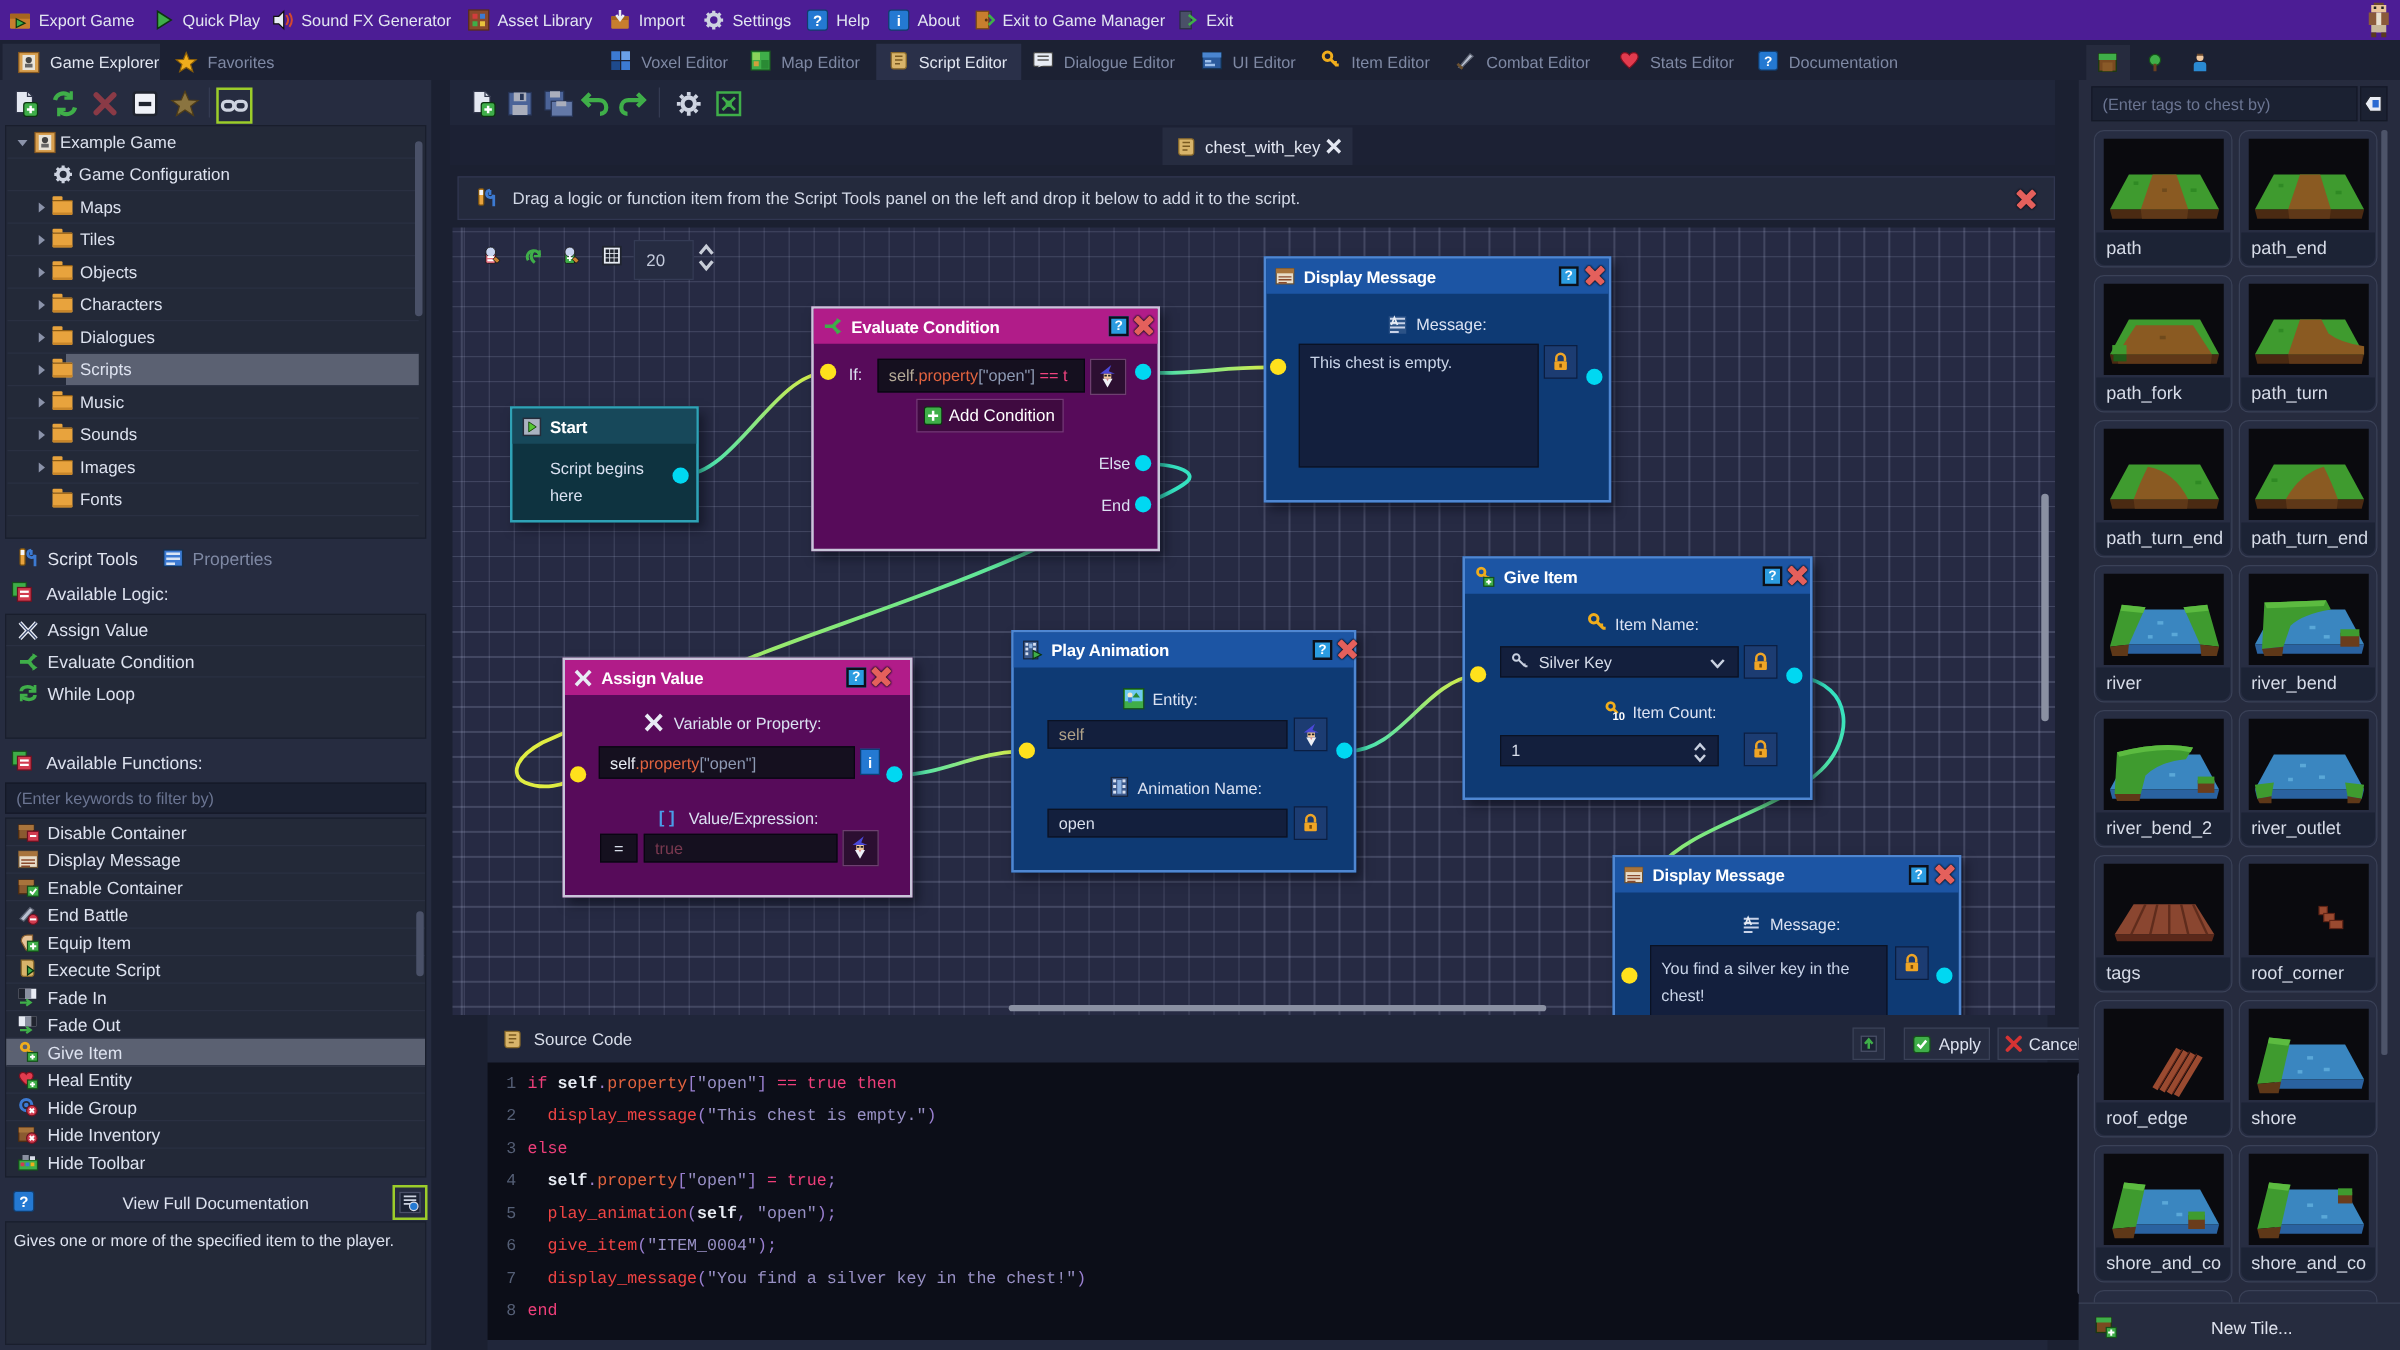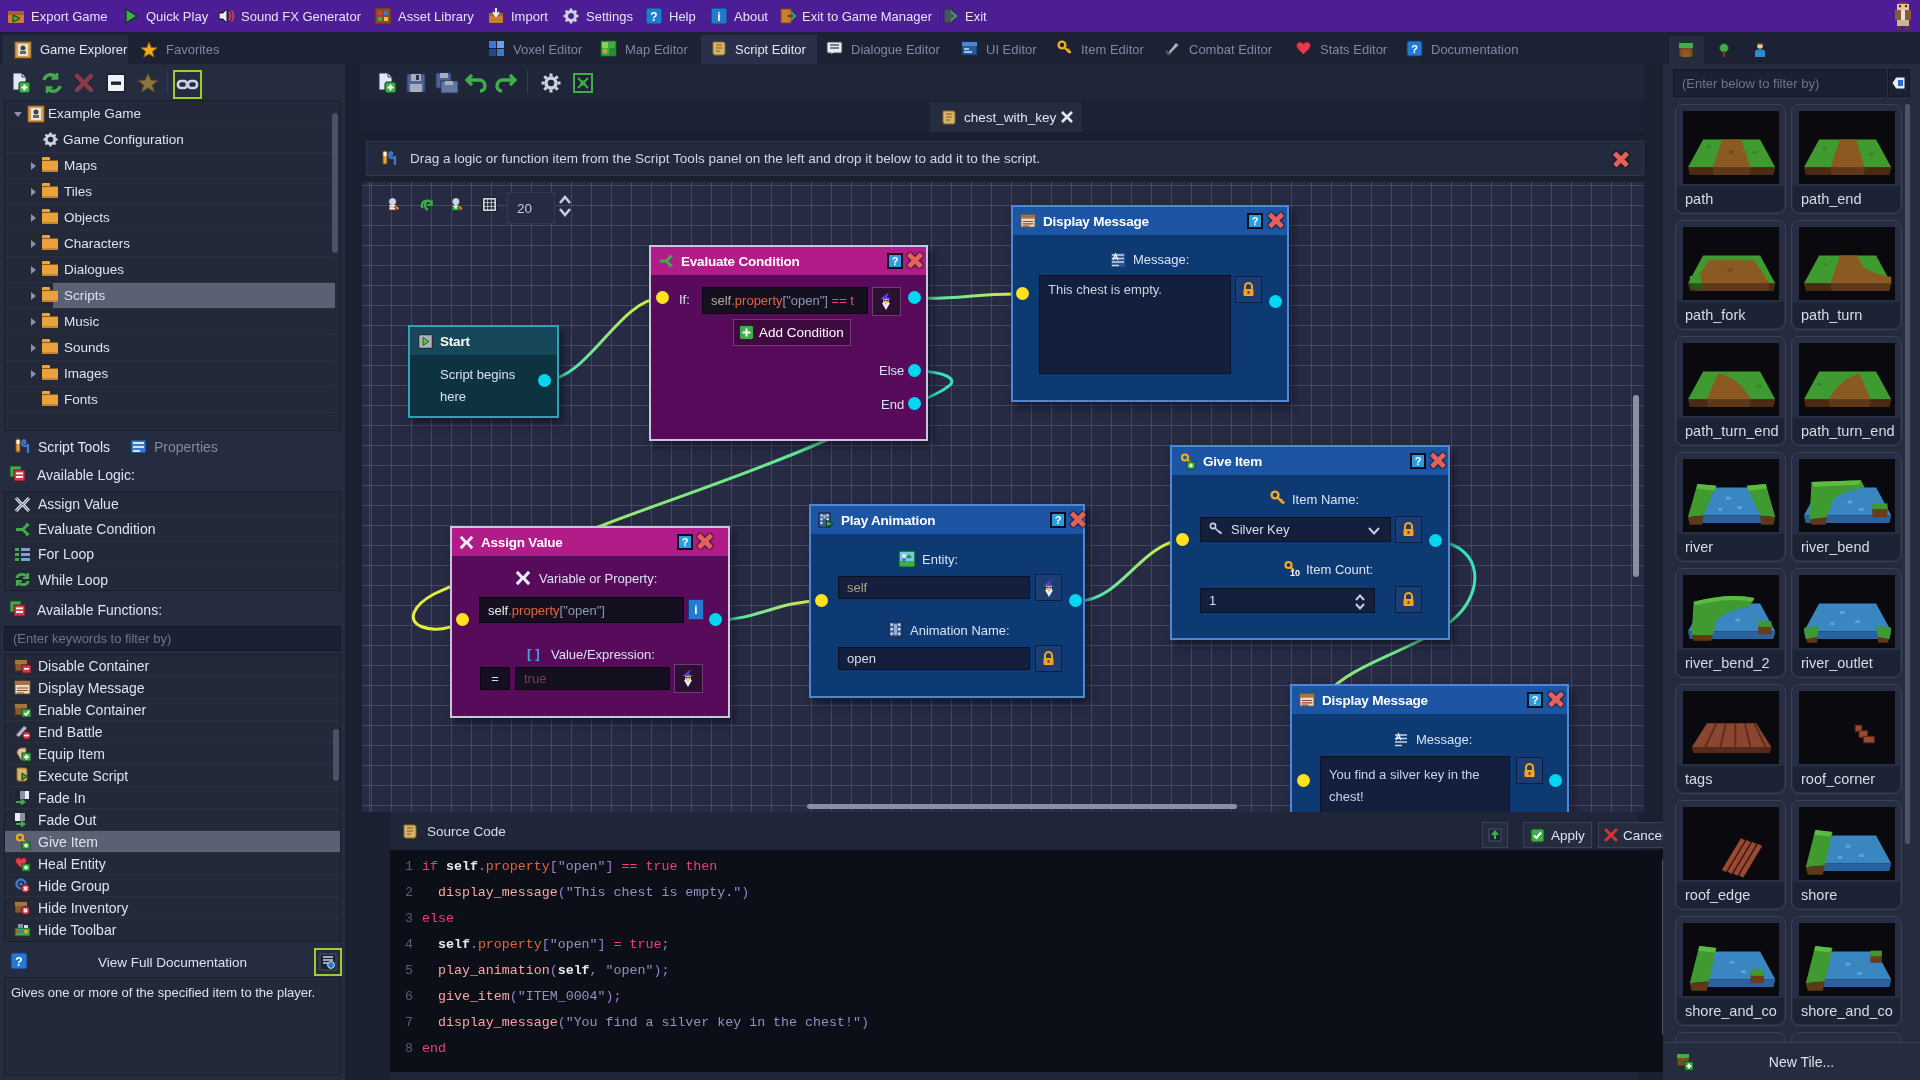--- a/index.html
+++ b/index.html
@@ -76,21 +76,21 @@
 .pin { position:absolute; background:#15101f; border:1px solid #090512; color:#d8deeb; font-size:13px; display:flex; align-items:center; padding-left:8px; white-space:nowrap; overflow:hidden; }
 .lockbtn { position:absolute; width:27px; height:27px; background:#1c3c72; border:1px solid #0a1e42; }
 .plockbtn { position:absolute; width:29px; height:29px; background:#2c0f31; border:1px solid #6e3f70; }
 
 
 #srcpanel { position:absolute; left:360px; top:812px; width:1248px; height:268px; background:#20263a;margin-left:30px; }
 #srchdr { position:absolute; left:0; top:0; width:1284px; height:38px; display:flex; align-items:center; color:#d8dde9; }
 #codearea { position:absolute; left:0px; top:38px; width:1284px; height:222px; background:#0c0e18; font-family:"Liberation Mono", monospace; font-size:13.3px; }
 .cline { position:absolute; left:0; height:26px; display:flex; align-items:center; white-space:pre; }
 .lno { position:absolute; width:30px; text-align:right; color:#555f76; }
-.K { color:#ee3f7a; } .F { color:#fca5a5; } .S { color:#9890c4; } .W { color:#e8ecf4; font-weight:bold; } .P { color:#9a7fd0; } .PR { color:#e2633f; }
+.K { color:#ee3f7a; } .F { color:#ef4444; } .S { color:#9890c4; } .W { color:#e8ecf4; font-weight:bold; } .P { color:#9a7fd0; } .PR { color:#e2633f; }
 .srcbtn { position:absolute; top:10px; height:26px; background:#262c40; border:1px solid #3a4157; display:flex; align-items:center; color:#dde2ef; }
 
 
 #rightpanel { position:absolute; left:1663px; top:64px; width:257px; height:1016px; background:#262b3e; }
 .card { position:absolute; width:111px; height:110px; background:#272d42; border:1px solid #3a4157; border-radius:8px; }
 .thumb { position:absolute; left:7px; top:6px; width:96px; height:73px; background:#0a0a0e; }
 .cardlbl { position:absolute; left:1px; right:1px; bottom:1px; height:26px; background:#1c2335; color:#d7dce8; font-size:14.5px; display:flex; align-items:center; padding-left:8px; border-radius:0 0 7px 7px; white-space:nowrap; overflow:hidden; }
 </style>
 </head>
 <body>
@@ -346,30 +346,20 @@
               <path d="M2 2 L8 8.5 L2 15 M15 2 L9 8.5 L15 15" stroke="#e8ecf4" stroke-width="3.2" fill="none"></path>
               <path d="M2 2 L8 8.5 L2 15 M15 2 L9 8.5 L15 15" stroke="#3c4a6e" stroke-width="1" fill="none"></path>
             </svg>
           </span>Assign Value</div>
 <div class="lrow" style="height:25px"><span class="lico">
             <svg width="17" height="17" viewBox="0 0 17 17">
               <path d="M2 8.5 H8 M8 8.5 C11 8.5 11 4 14 4 M8 8.5 C11 8.5 11 13 14 13" stroke="#3fae49" stroke-width="3" fill="none"></path>
               <path d="M12 1.5 L16 4 L12 6.5 M12 10.5 L16 13 L12 15.5" fill="#3fae49"></path>
             </svg>
           </span>Evaluate Condition</div>
-<div class="lrow" style="height:25px"><span class="lico">
-            <svg width="17" height="17" viewBox="0 0 17 17">
-              <rect x="1" y="2" width="4" height="3" fill="#3fae49"></rect>
-              <rect x="1" y="7" width="4" height="3" fill="#3fae49"></rect>
-              <rect x="1" y="12" width="4" height="3" fill="#3fae49"></rect>
-              <rect x="7" y="2" width="9" height="3" fill="#7aa0d8"></rect>
-              <rect x="7" y="7" width="9" height="3" fill="#7aa0d8"></rect>
-              <rect x="7" y="12" width="9" height="3" fill="#7aa0d8"></rect>
-            </svg>
-          </span>For Loop</div>
 <div class="lrow" style="height:25px;border-bottom:none"><span class="lico">
             <svg width="17" height="17" viewBox="0 0 17 17">
               <path d="M3 7 C3 3.5 8 2.5 12 4.5 L14 6" stroke="#3fae49" stroke-width="2.8" fill="none"></path>
               <path d="M14 2 V7 H9" fill="none" stroke="#3fae49" stroke-width="2.2"></path>
               <path d="M14 10 C14 13.5 9 14.5 5 12.5 L3 11" stroke="#3fae49" stroke-width="2.8" fill="none"></path>
               <path d="M3 15 V10 H8" fill="none" stroke="#3fae49" stroke-width="2.2"></path>
             </svg>
           </span>While Loop</div>
 </div>
 <div class="secthdr" style="top:531px"><span style="margin-left:8px;margin-right:10px"><svg width="19" height="19" viewBox="0 0 19 19">
@@ -968,21 +958,21 @@
 <div class="abs" style="left:1716px;top:42px"><svg width="16" height="16" viewBox="0 0 16 16">
         <circle cx="8" cy="6" r="4.5" fill="#3fae49" stroke="#14501a"></circle>
         <rect x="6.8" y="9" width="2.4" height="6" fill="#6a4020"></rect>
       </svg></div>
 <div class="abs" style="left:1752px;top:42px"><svg width="16" height="16" viewBox="0 0 16 16">
         <circle cx="8" cy="4" r="2.8" fill="#f0c8a0"></circle>
         <rect x="5.5" y="1" width="5" height="1.6" fill="#6b4a2e"></rect>
         <path d="M3 15 V10 Q3 7.5 5.5 7.5 H10.5 Q13 7.5 13 10 V15 Z" fill="#2a8ad2"></path>
       </svg></div>
 <div id="rightpanel">
-<div class="filterin" style="left:10px;top:5px;width:213px;height:28px">(Enter below to filter by)</div>
+<div class="filterin" style="left:10px;top:5px;width:213px;height:28px">(Enter tags to chest by)</div>
 <div class="abs" style="left:225px;top:5px;width:22px;height:28px;background:#1b2132;border:1px solid #141927"><svg width="16" height="16" viewBox="0 0 16 16" style="margin:5px 2px">
           <path d="M5 2 H14 V14 H5 L1 8 Z" fill="#e8ecf4" stroke="#20242f"></path>
           <rect x="7" y="5" width="5" height="6" fill="#2a6ad2"></rect>
         </svg></div>
 <div class="abs" style="left:242px;top:40px;width:5px;height:740px;background:#4d5469;border-radius:2px"></div>
 <div id="cards">
 <div class="card" style="left:12px;top:40px">
           <div class="thumb"><svg width="96" height="73" viewBox="0 0 96 73">
               <g transform="translate(3,10) scale(0.95,0.93)">
                 <polygon points="18,20 78,20 94,50 2,50" fill="#3f9b2f"></polygon>

